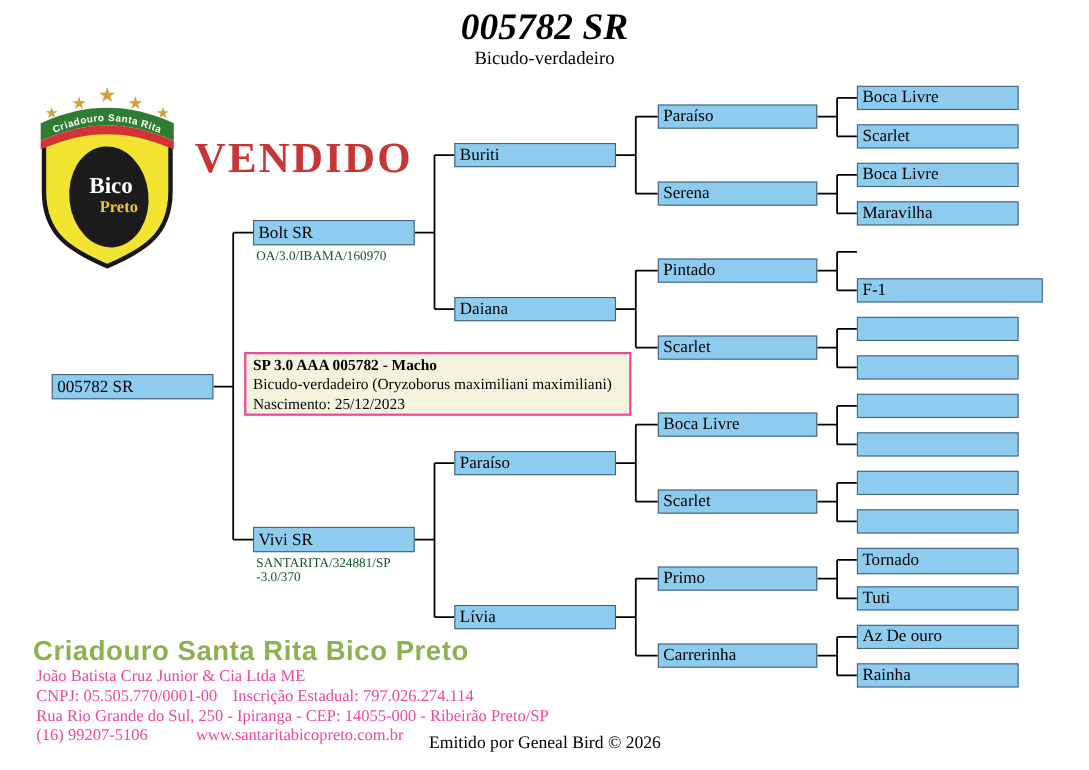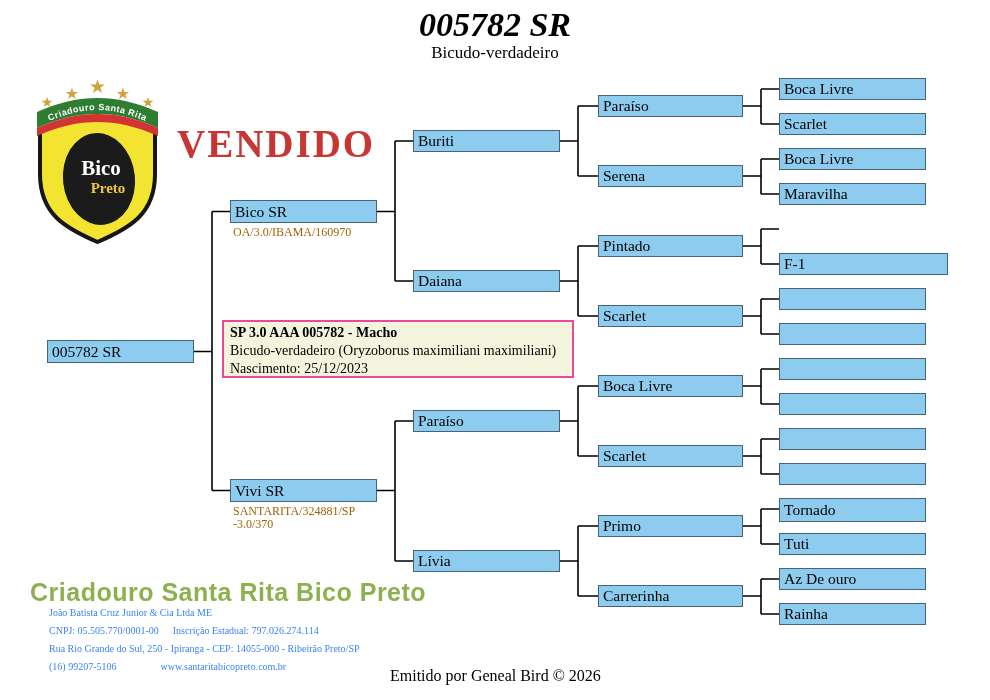--- a/index.html
+++ b/index.html
@@ -21,21 +21,21 @@
   .node{
     position:absolute;box-sizing:border-box;
     background:var(--node-fill);
     border:1px solid var(--node-border);
     font-size:15.5px;line-height:1;
     padding-left:4px;
     display:flex;align-items:center;
     white-space:nowrap;overflow:hidden;
   }
   .ring-label{
-    position:absolute;font-size:12px;line-height:13px;color:#a16207;
+    position:absolute;font-size:12px;line-height:13px;color:#14532d;
     overflow-wrap:break-word;
   }
   .info-box{
     position:absolute;left:222px;top:320px;width:352px;height:58px;
     box-sizing:border-box;background:var(--info-fill);
     border:2px solid #ec4899;padding:2px 6px;
   }
   .info-box .line{font-size:14px;line-height:18px;white-space:nowrap;}
   .info-box .line.bold{font-weight:bold;}
 
@@ -48,21 +48,21 @@
     font-size:39px;font-weight:bold;color:var(--stamp-red);
     letter-spacing:2px;line-height:1;text-align:right;
   }
   .logo{position:absolute;left:30px;top:66px;}
 
   .footer-brand{
     position:absolute;left:30px;top:580px;
     font-family:"Liberation Sans", sans-serif;font-weight:bold;
     font-size:25px;color:var(--brand-green);line-height:1;letter-spacing:0.5px;
   }
-  .footer-line{position:absolute;left:49px;font-size:10px;color:#3b82f6;white-space:nowrap;}
+  .footer-line{position:absolute;left:33px;font-size:15px;color:#ec4899;white-space:nowrap;}
   .footer-line .gap{display:inline-block;width:14px;}
   .footer-line .biggap{display:inline-block;width:44px;}
   .issued{position:absolute;left:390px;top:667px;font-size:16px;color:#000;white-space:nowrap;}
 </style>
 </head>
 <body>
 
 <div id="stage">
 
   <svg id="connectors" width="990" height="700">
@@ -105,21 +105,21 @@
   <div class="stamp">VENDIDO</div>
 
   <div class="info-box">
     <div class="line bold">SP 3.0 AAA 005782 - Macho</div>
     <div class="line">Bicudo-verdadeiro (Oryzoborus maximiliani maximiliani)</div>
     <div class="line">Nascimento: 25/12/2023</div>
   </div>
 
   <div class="node" id="n-root" style="left:47px;top:340px;width:147px;height:23px;">005782 SR</div>
 
-  <div class="node" id="n-father" style="left:230px;top:200px;width:147px;height:23px;">Bico SR</div>
+  <div class="node" id="n-father" style="left:230px;top:200px;width:147px;height:23px;">Bolt SR</div>
   <div class="ring-label" style="left:233px;top:226px;width:170px;">OA/3.0/IBAMA/160970</div>
 
   <div class="node" id="n-mother" style="left:230px;top:479px;width:147px;height:23px;">Vivi SR</div>
   <div class="ring-label" style="left:233px;top:505px;width:126px;white-space:normal;">SANTARITA/324881/SP-3.0/370</div>
 
   <div class="node" id="n-g2-0" style="left:413px;top:130px;width:147px;height:22px;">Buriti</div>
   <div class="node" id="n-g2-1" style="left:413px;top:270px;width:147px;height:22px;">Daiana</div>
   <div class="node" id="n-g2-2" style="left:413px;top:410px;width:147px;height:22px;">Paraíso</div>
   <div class="node" id="n-g2-3" style="left:413px;top:550px;width:147px;height:22px;">Lívia</div>
 

